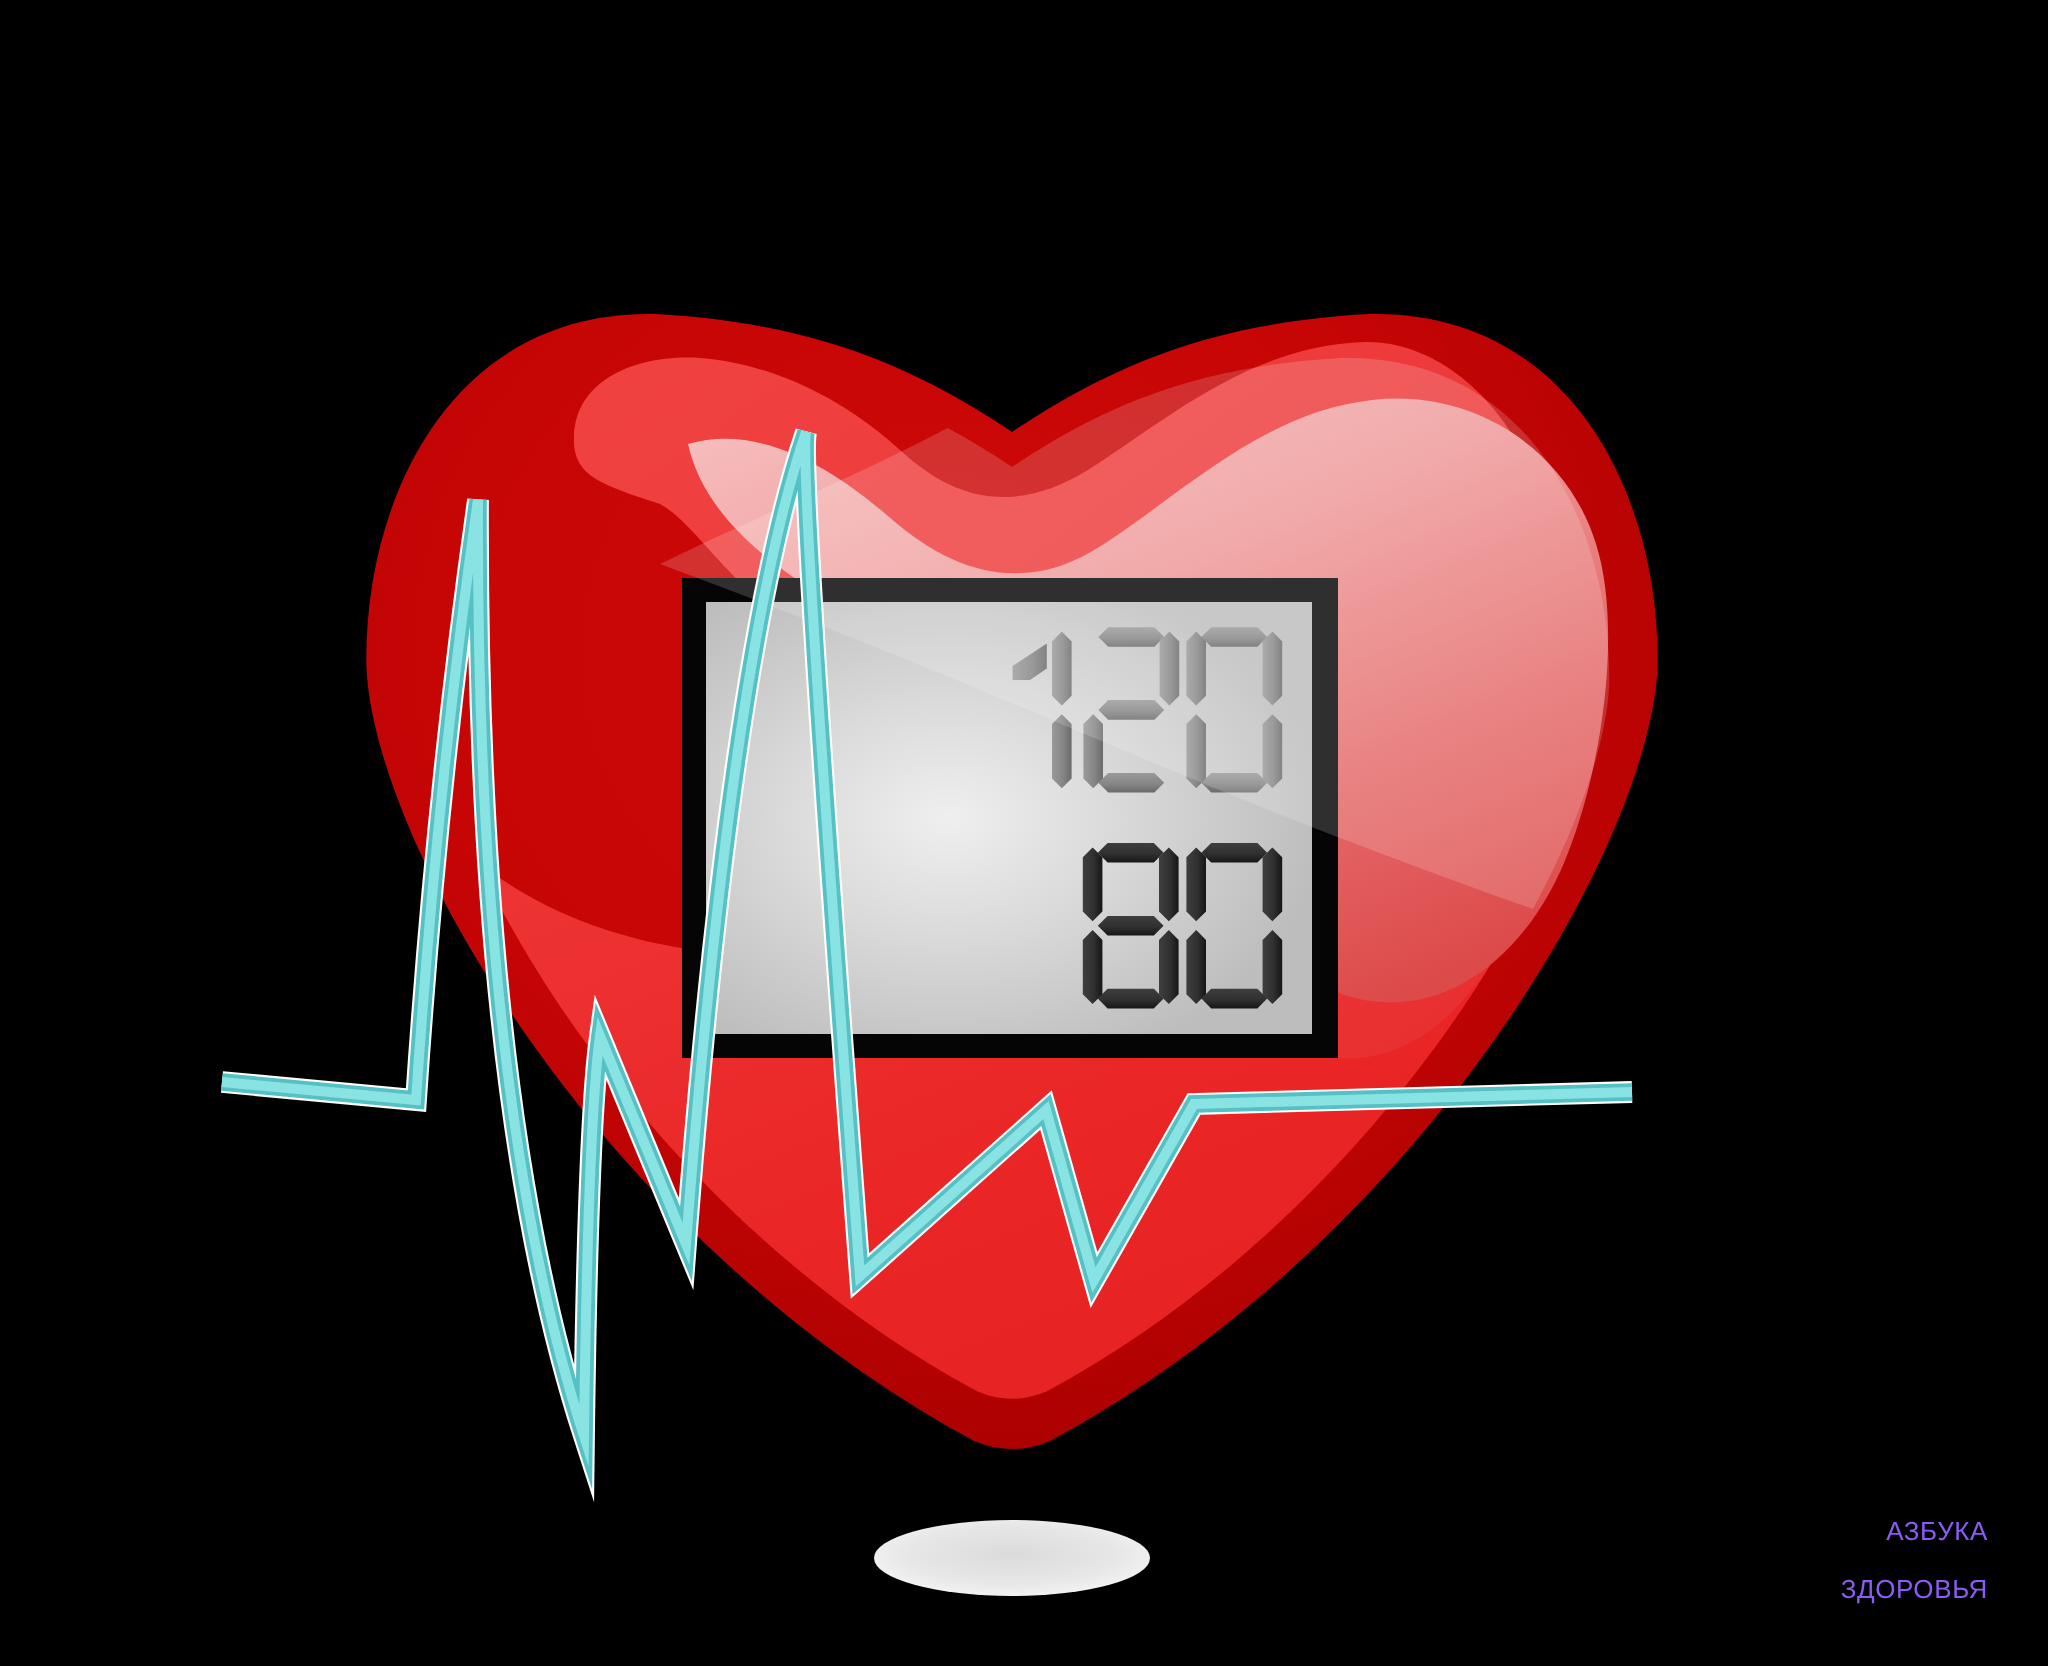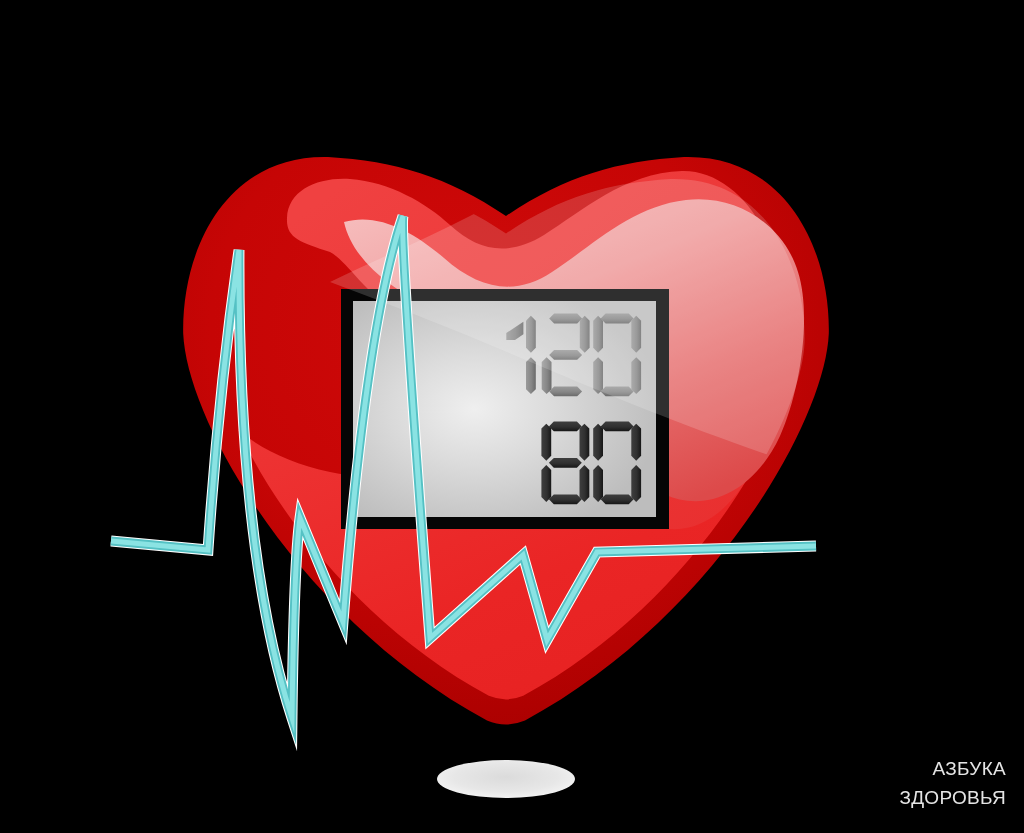--- a/index.html
+++ b/index.html
@@ -1,19 +1,19 @@
 <!DOCTYPE html>
 <html><head>
 <meta charset="utf-8">
 <style>
   html,body{margin:0;padding:0;background:#000;}
   body{width:1024px;height:833px;overflow:hidden;font-family:"Liberation Sans",sans-serif;}
   #stage{position:relative;width:1024px;height:833px;background:#000;}
   #art{position:absolute;left:0;top:0;width:1024px;height:833px;}
-  .wm{position:absolute;right:18px;color:#e5e5e5;font-family:"Liberation Sans",sans-serif;font-size:19px;letter-spacing:0.3px;}
+  .wm{position:absolute;right:30px;color:#8b5cf6;font-family:"Liberation Sans",sans-serif;font-size:13px;letter-spacing:0.3px;}
   #wm1{top:758px;}
   #wm2{top:787px;}
 </style>
 </head>
 <body>
 
 <div id="stage">
   <svg id="art" viewBox="0 0 1024 833">
 <defs>
   <radialGradient id="gBase" cx="45%" cy="30%" r="74%">

